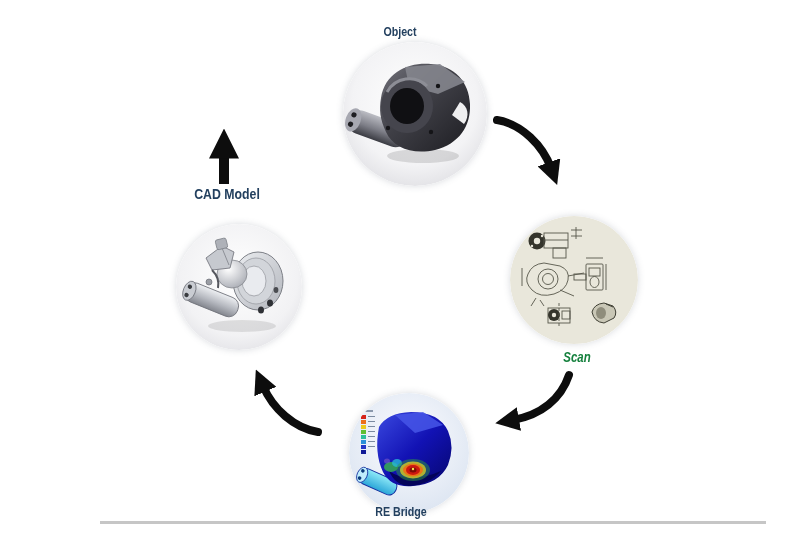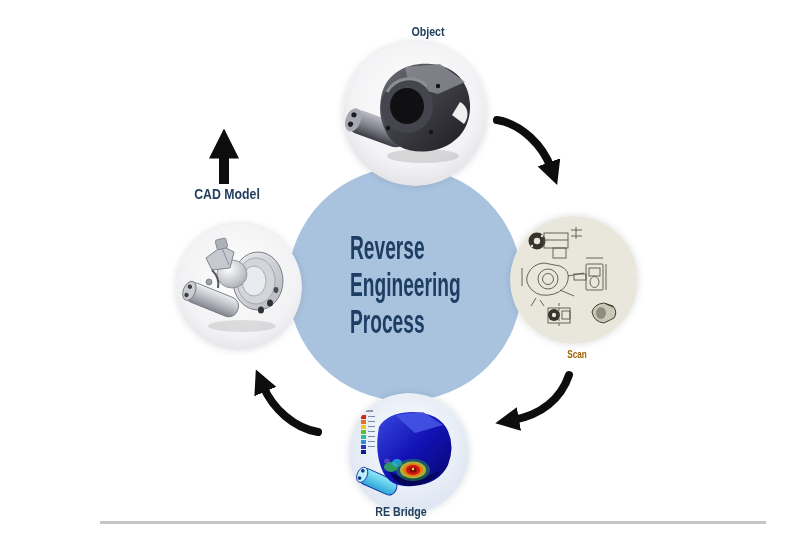--- a/index.html
+++ b/index.html
@@ -27,46 +27,39 @@
   .object-circle{left:343px;top:42px;width:144px;height:144px;}
   .scan-circle{left:510px;top:216px;width:128px;height:128px;}
   .rebridge-circle{left:349px;top:393px;width:120px;height:120px;}
   .cad-circle{left:176px;top:224px;width:126px;height:126px;}
   
   .label{
     position:absolute;transform:translateX(-50%);
     font-weight:bold;color:#23405f;white-space:nowrap;text-align:center;
   }
   .cond{display:inline-block;transform:scaleX(0.82);white-space:nowrap;}
-  .object-label{left:400px;top:24px;font-size:13px;margin-left:28px;}
+  .object-label{left:400px;top:24px;font-size:13px;}
   .cad-label{left:227px;top:185px;font-size:15px;}
   .rebridge-label{left:401px;top:504px;font-size:13px;}
-  .scan-label{left:577px;top:349px;font-size:10px;color:#a16207;}
+  .scan-label{left:577px;top:349px;font-size:14px;color:#15803d;font-style:italic;}
   .mfg-label{left:228px;top:80px;font-size:16px;line-height:18px;}
   .mfg-line{display:block;transform:scaleX(0.75);}
   
   .arrows{position:absolute;left:0;top:0;width:800px;height:534px;pointer-events:none;}
   
   .bottom-divider{
     position:absolute;left:100px;top:521px;width:666px;height:3px;
     background:#c6c6c6;
   }
 </style>
 </head>
 <body>
 
 <div class="canvas">
 
-  <div class="center-circle">
-    <div class="center-title">
-      <span class="t-line">Reverse</span>
-      <span class="t-line">Engineering</span>
-      <span class="t-line">Process</span>
-    </div>
-  </div>
 
   <svg class="arrows" viewBox="0 0 800 534">
     <defs>
       <marker id="ah" viewBox="0 0 10 10" refX="2.5" refY="5" markerWidth="3" markerHeight="3" orient="auto">
         <path d="M0 0 L10 5 L0 10 Z" fill="#0d0d0d"></path>
       </marker>
     </defs>
     <path d="M 224 184 L 224 151" fill="none" stroke="#0d0d0d" stroke-width="10" marker-end="url(#ah)"></path>
     <path d="M 497 120 C 522 124 543 146 551 168" fill="none" stroke="#0d0d0d" stroke-width="8" stroke-linecap="round" marker-end="url(#ah)"></path>
     <path d="M 569 375 C 561 399 541 415 513 420" fill="none" stroke="#0d0d0d" stroke-width="8" stroke-linecap="round" marker-end="url(#ah)"></path>

